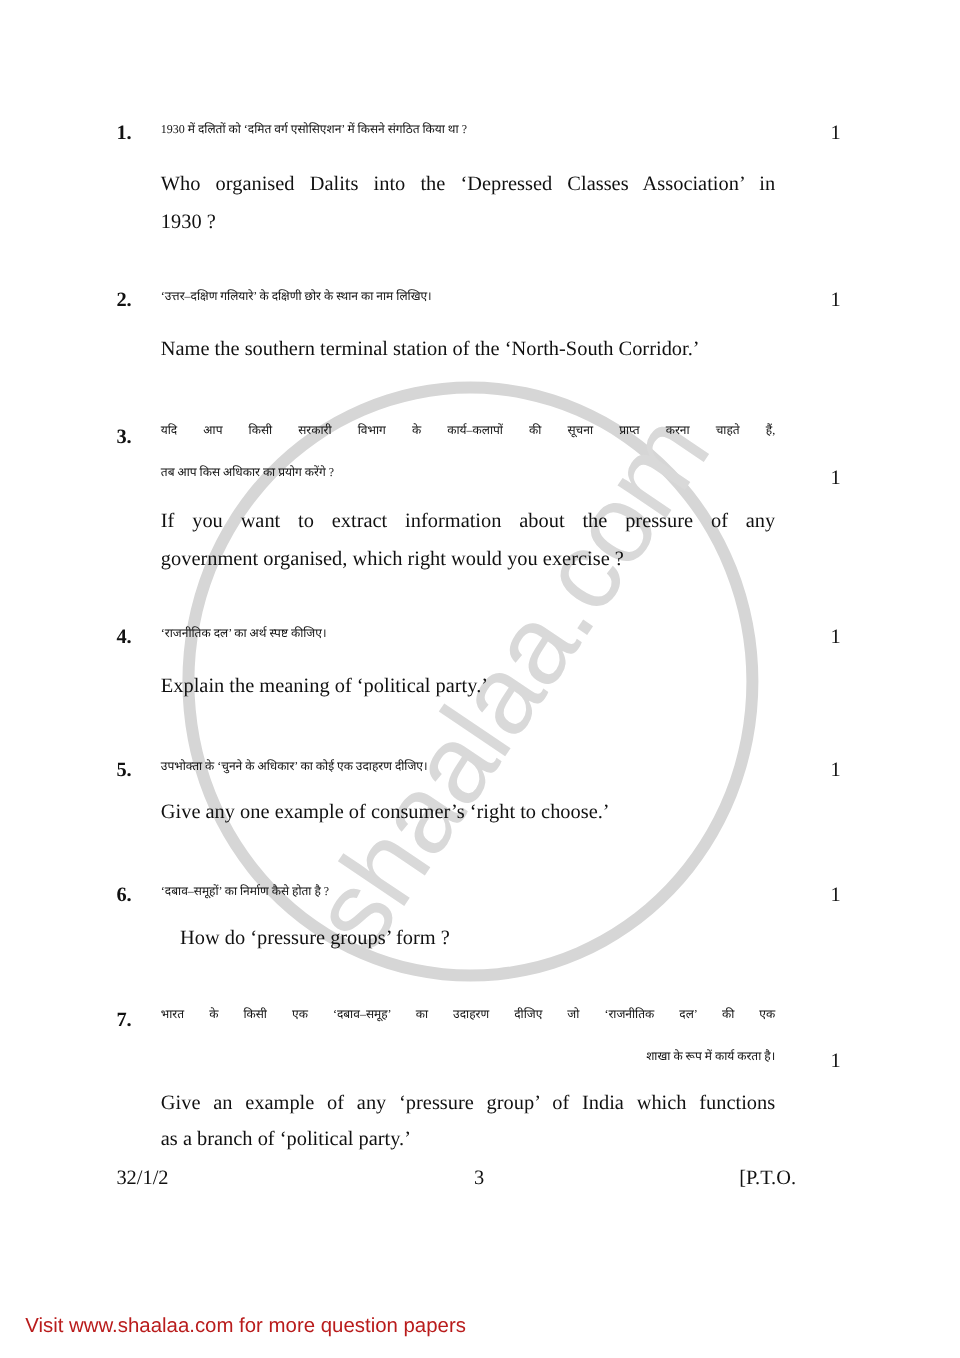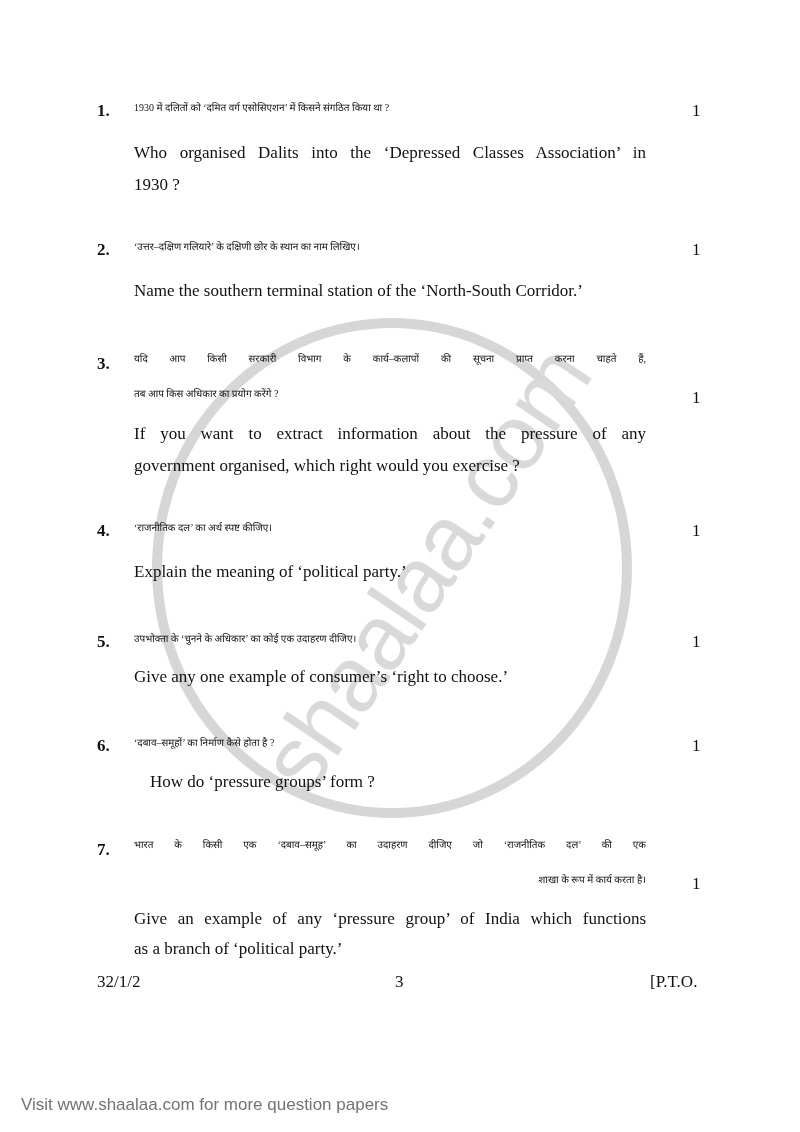--- a/index.html
+++ b/index.html
@@ -83,28 +83,28 @@
     .footer-row {
       position: absolute;
       top: 972px;
       left: 0;
       width: 800px;
       font-size: 17px;
       z-index: 1;
     }
     .footer-code { position: absolute; left: 97px; text-align: right; }
     .footer-page { position: absolute; left: 395px; }
-    .footer-pto  { position: absolute; left: 650px; }
+    .footer-pto  { position: absolute; left: 616px; }
     .visit-banner {
       position: absolute;
       left: 21px;
       top: 1095px;
       font-family: "Liberation Sans", "DejaVu Sans", sans-serif;
       font-size: 17px;
-      color: #737373;
+      color: #b91c1c;
       z-index: 1;
     }
   </style>
 </head>
 <body>
 
 <div class="page">
 
   <div class="watermark-circle"></div>
   <div class="watermark-text">shaalaa.com</div>

